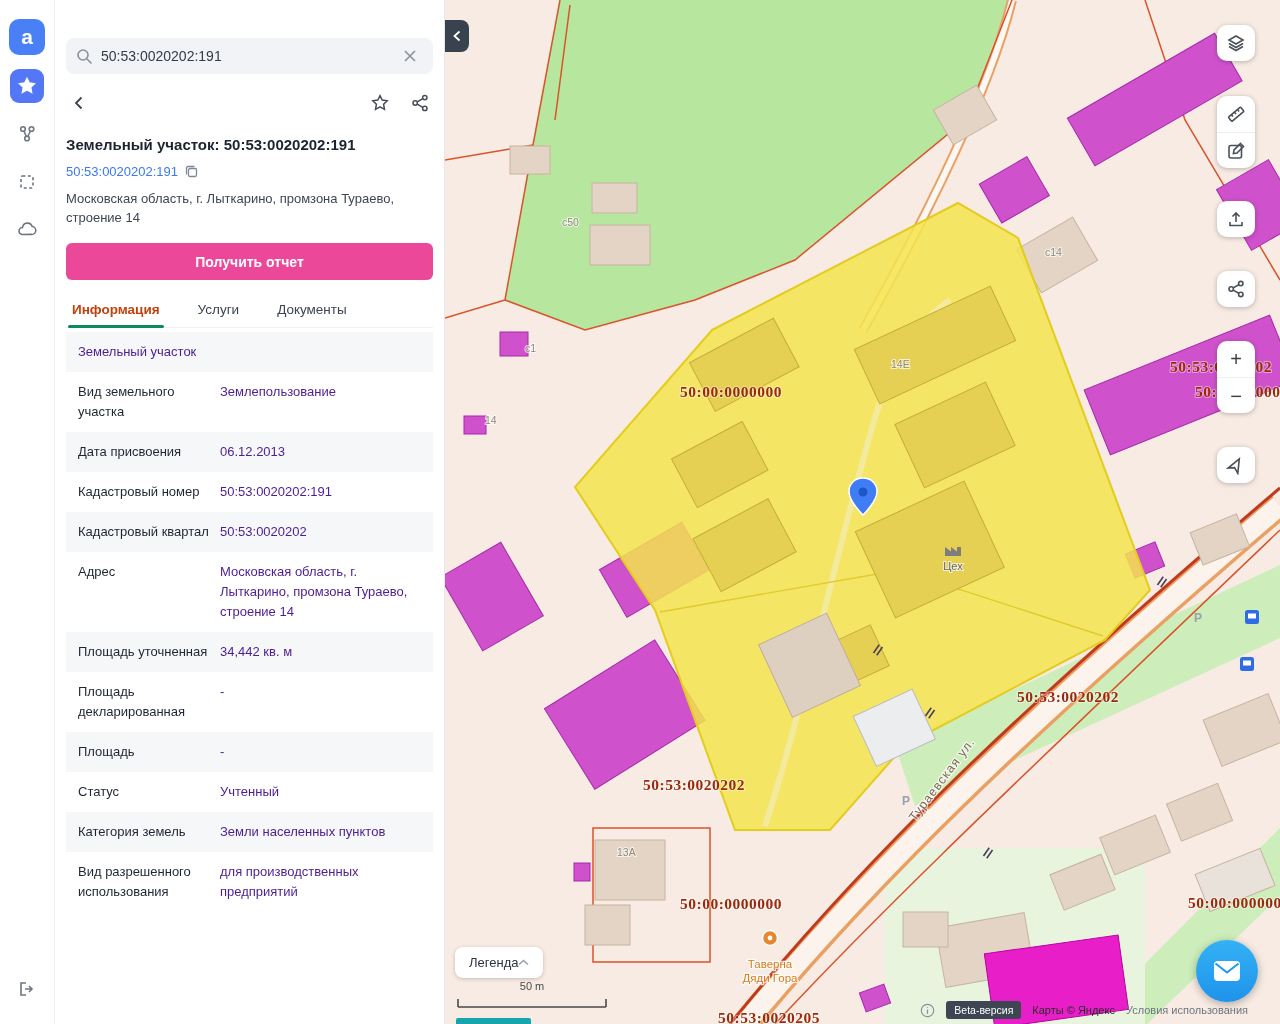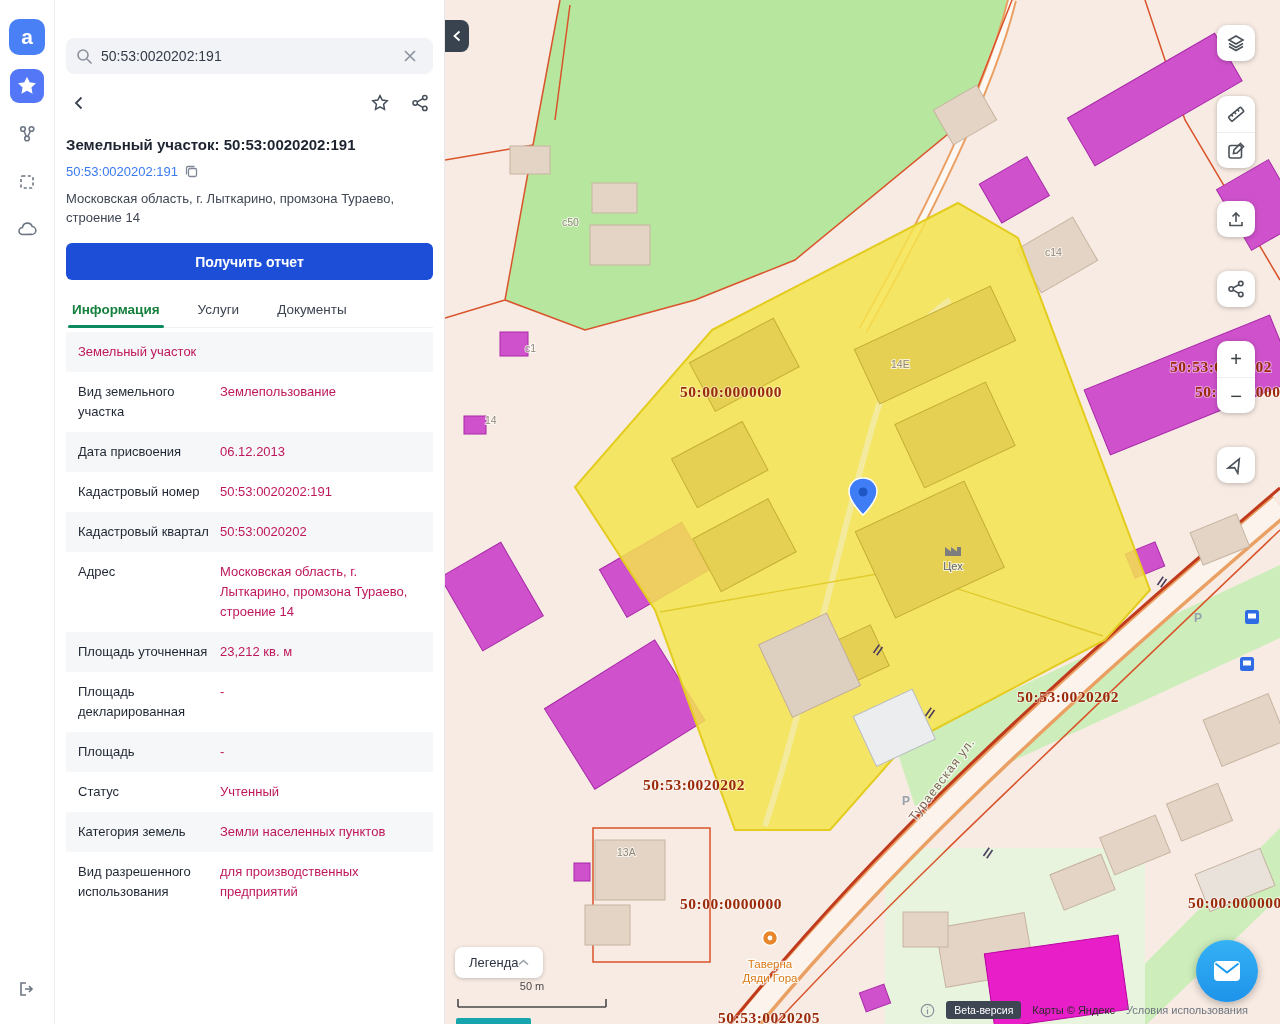--- a/index.html
+++ b/index.html
@@ -21,30 +21,30 @@
   .panel { position:absolute; left:55px; top:0; width:390px; height:100%; background:#fff; border-right:1px solid #e7e8ec; overflow:hidden; z-index:20; padding:16px 11px; }
   .searchbar { margin-top:22px; height:36px; background:#f2f3f6; border-radius:8px; display:flex; align-items:center; padding:0 10px; }
   .searchbar input { flex:1; border:0; outline:0; background:transparent; font-size:14px; color:#333b49; font-family:"Liberation Sans",sans-serif; margin-left:8px; }
   .icon-btn { width:26px; height:26px; display:flex; align-items:center; justify-content:center; cursor:pointer; color:#6d7683; }
   .toolbar { margin-top:16px; display:flex; align-items:center; }
   .toolbar .grow { flex:1; }
   .page-title { margin-top:20px; font-size:15px; font-weight:bold; color:#1d2430; }
   .cad-link-row { margin-top:11px; display:flex; align-items:center; gap:6px; }
   .cad-link { color:#3a7af0; font-size:13px; cursor:pointer; }
   .address { margin-top:10px; font-size:13px; line-height:19px; color:#3e4653; }
-  .report-btn { margin-top:16px; width:100%; height:37px; background:#1d4ed8; border:0; border-radius:6px; color:#fff; font-size:14px; font-weight:bold; cursor:pointer; font-family:"Liberation Sans",sans-serif; }
+  .report-btn { margin-top:16px; width:100%; height:37px; background:#ec4899; border:0; border-radius:6px; color:#fff; font-size:14px; font-weight:bold; cursor:pointer; font-family:"Liberation Sans",sans-serif; }
   .tabs { margin-top:16px; display:flex; gap:30px; border-bottom:1px solid #eef0f2; padding:0 2px; }
   .tab { padding:6px 4px 10px 4px; font-size:13.5px; color:#3c4452; cursor:pointer; position:relative; }
-  .tab.active { color:#15803d; font-weight:bold; }
+  .tab.active { color:#c2410c; font-weight:bold; }
   .tab.active::after { content:""; position:absolute; left:0; right:0; bottom:-1px; height:3px; border-radius:2px; background:#0c8a5f; }
   .info-table { margin-top:4px; }
   .info-row { display:grid; grid-template-columns:132px 1fr; gap:10px; padding:10px 12px; font-size:13px; line-height:20px; }
   .info-row:nth-child(odd) { background:#f6f7f8; }
   .info-label { color:#1f2633; }
-  .info-value { color:#be185d; }
+  .info-value { color:#4c1d95; }
 
   
   .map { position:absolute; left:445px; top:0; width:835px; height:1024px; overflow:hidden; background:#f7ebe3; }
   .map svg.base { position:absolute; left:0; top:0; }
   .collapse-btn { position:absolute; left:0; top:20px; width:24px; height:32px; background:#39424f; border-radius:0 8px 8px 0; color:#fff; display:flex; align-items:center; justify-content:center; font-size:15px; cursor:pointer; z-index:5; }
   .mgroup { position:absolute; right:25px; width:38px; background:#fff; border-radius:10px; box-shadow:0 1px 5px rgba(0,0,0,.25); z-index:5; overflow:hidden; }
   .mbtn { width:38px; height:36px; display:flex; align-items:center; justify-content:center; cursor:pointer; }
   .mbtn + .mbtn { border-top:1px solid #eceef0; }
   .mbtn svg { stroke:#4a5158; fill:none; stroke-width:1.6; }
   .zoom-label { font-size:20px; color:#3c4043; line-height:1; }
@@ -172,21 +172,21 @@
       <div class="info-row">
           <div class="info-label">Кадастровый квартал</div>
           <div class="info-value">50:53:0020202</div>
         </div>
       <div class="info-row">
           <div class="info-label">Адрес</div>
           <div class="info-value">Московская область, г. Лыткарино, промзона Тураево, строение 14</div>
         </div>
       <div class="info-row">
           <div class="info-label">Площадь уточненная</div>
-          <div class="info-value">23,212 кв. м</div>
+          <div class="info-value">34,442 кв. м</div>
         </div>
       <div class="info-row">
           <div class="info-label">Площадь декларированная</div>
           <div class="info-value">-</div>
         </div>
       <div class="info-row">
           <div class="info-label">Площадь</div>
           <div class="info-value">-</div>
         </div>
       <div class="info-row">

